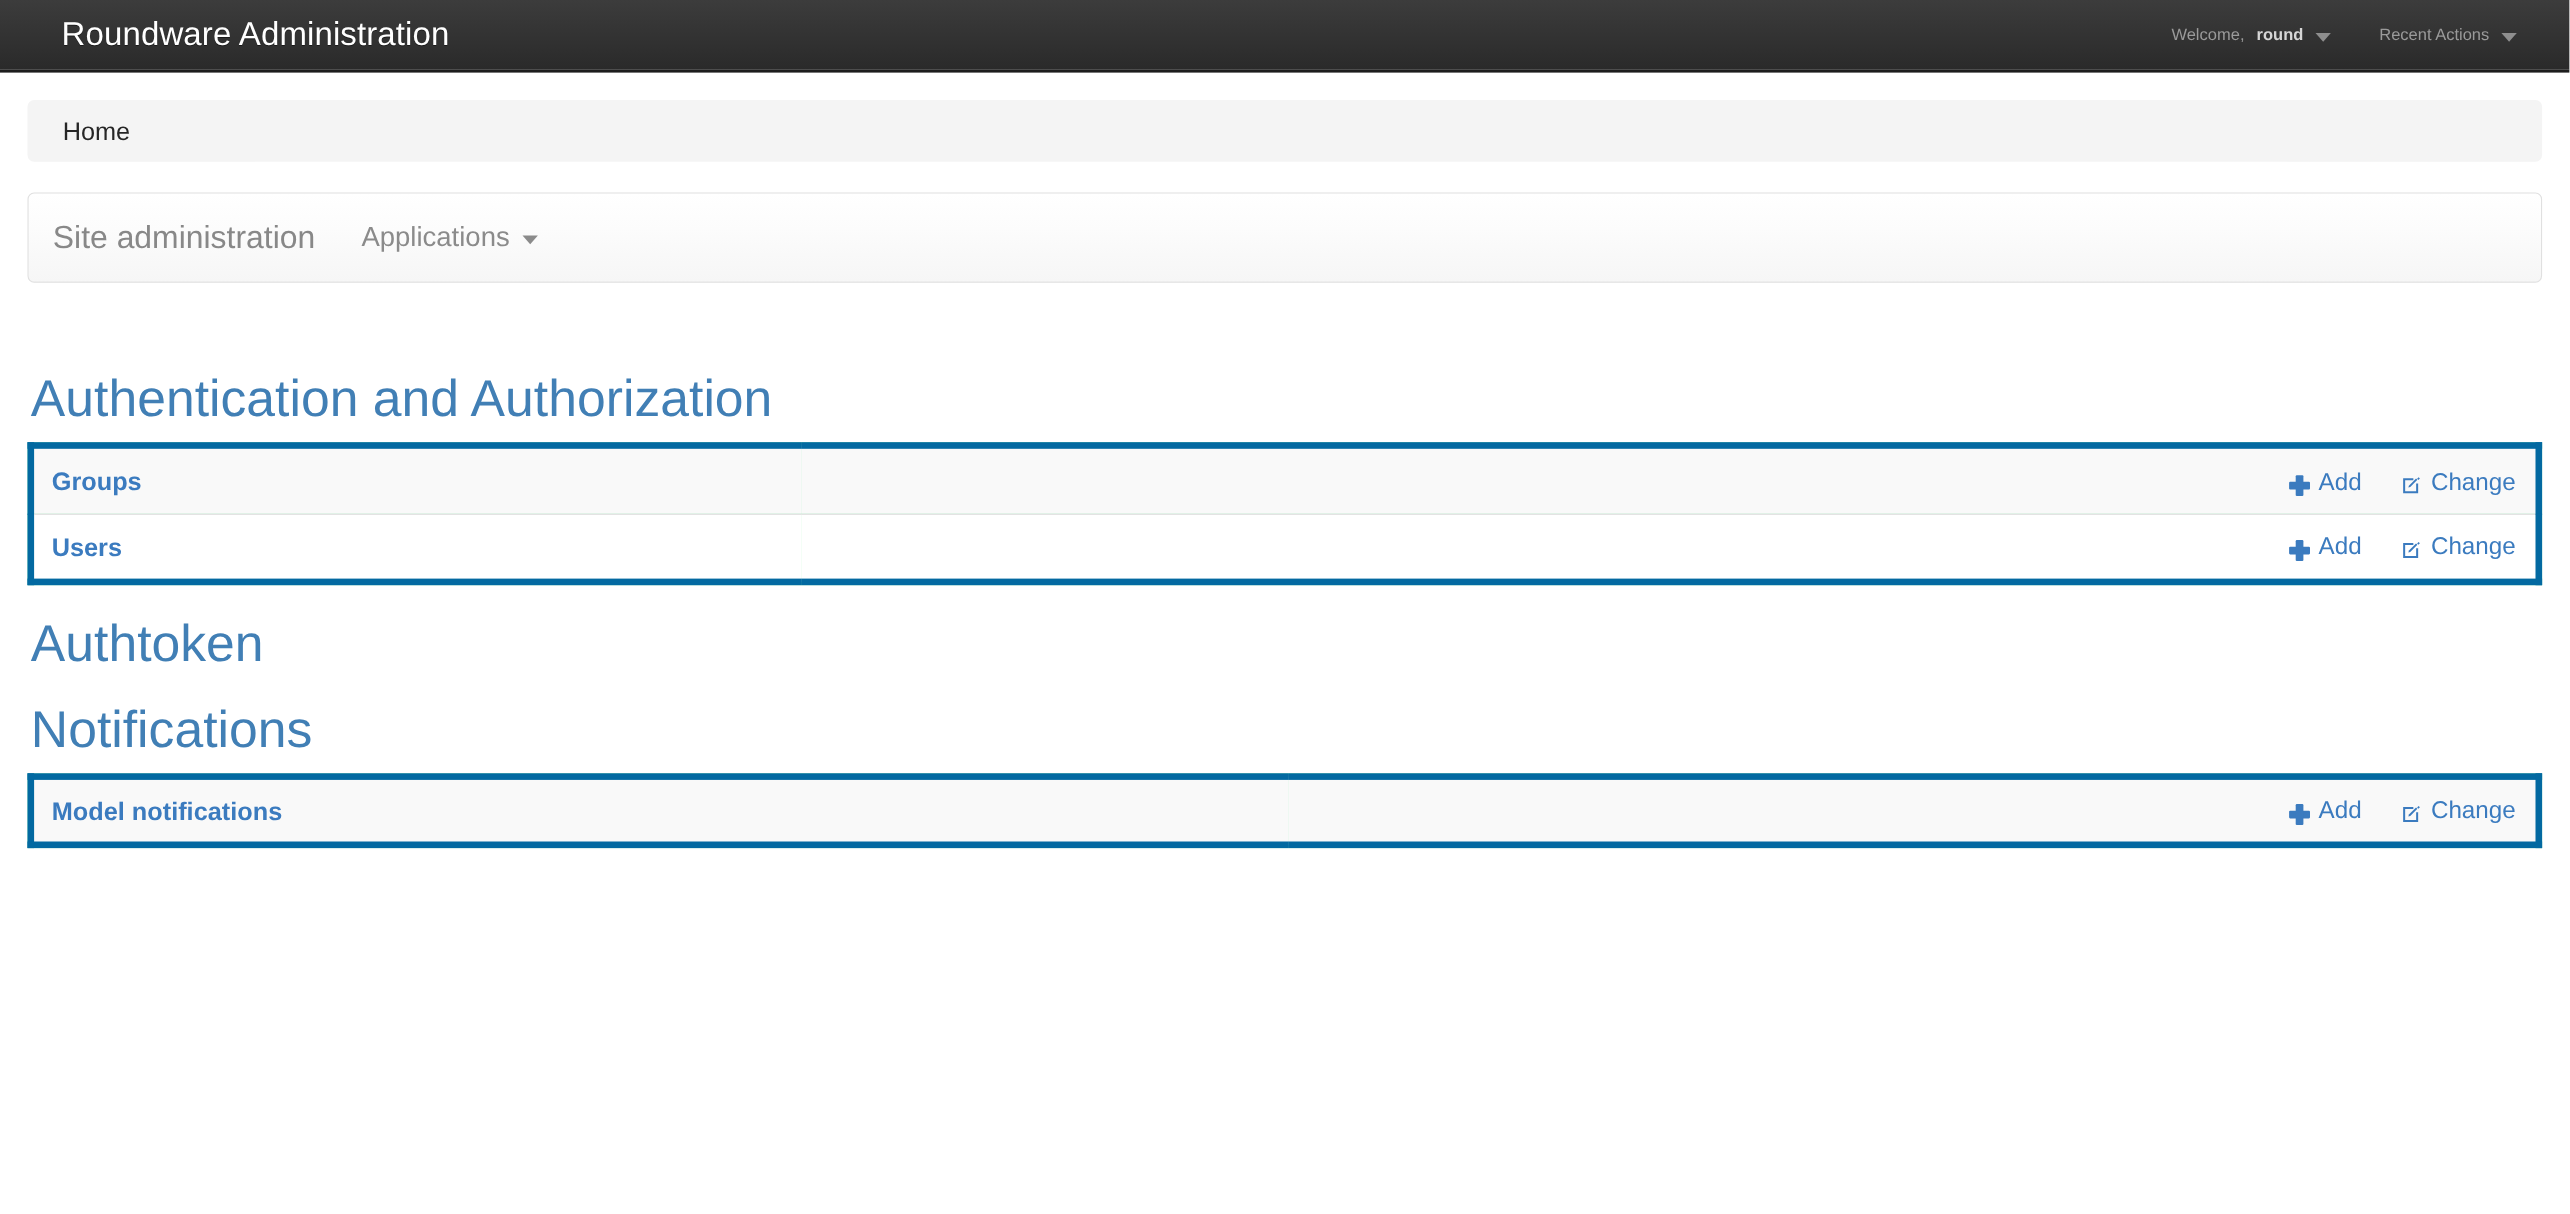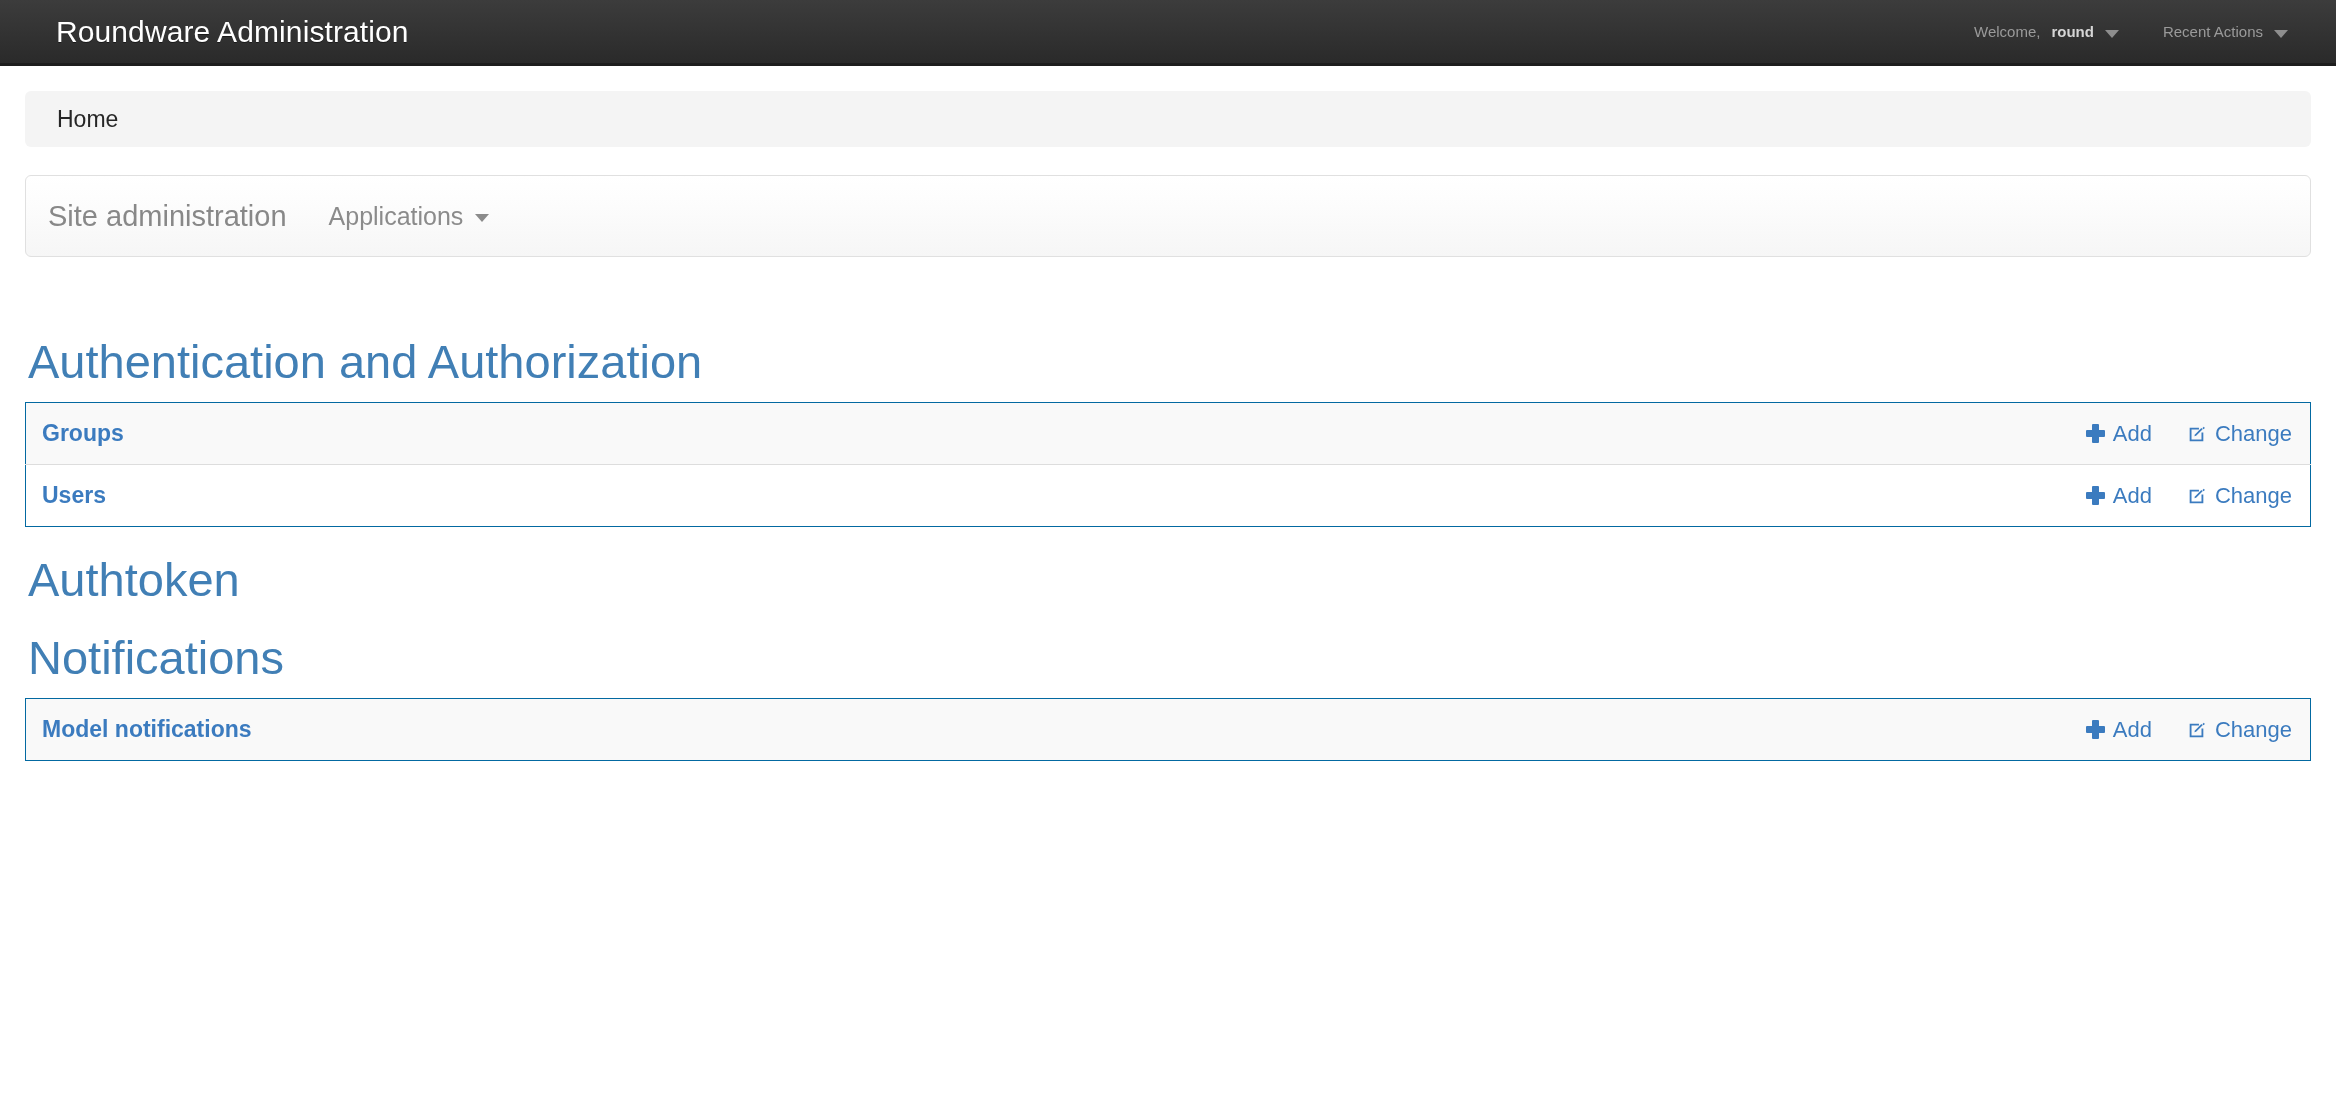--- a/index.html
+++ b/index.html
@@ -119,21 +119,21 @@
     font-size: 47px;
     font-weight: 400;
     line-height: 1.05;
     margin: 0 0 16px 0;
     padding: 0 3px;
     white-space: nowrap;
   }
 
   .model-table {
     width: 100%;
-    border: 1px solid #0369a1;
+    border: 6px solid #0369a1;
     border-collapse: collapse;
     background: #86efac;
   }
   .model-row {
     height: 62px;
   }
   .model-row.odd { background: #f9f9f9; }
   .model-row.even { background: #ffffff; }
   .model-row + .model-row { border-top: 1px solid #dddddd; }
 
@@ -155,21 +155,21 @@
     vertical-align: middle;
     text-align: right;
     white-space: nowrap;
   }
   .action-link {
     color: #3b7bbf;
     font-size: 22px;
     font-weight: 400;
     text-decoration: none;
     display: inline-flex;
-    align-items: center;
+    align-items: flex-end;
     gap: 8px;
     cursor: pointer;
     margin-left: 34px;
     vertical-align: middle;
   }
   .action-link:first-child { margin-left: 0; }
 
   .icon-plus {
     display: inline-block;
     position: relative;

